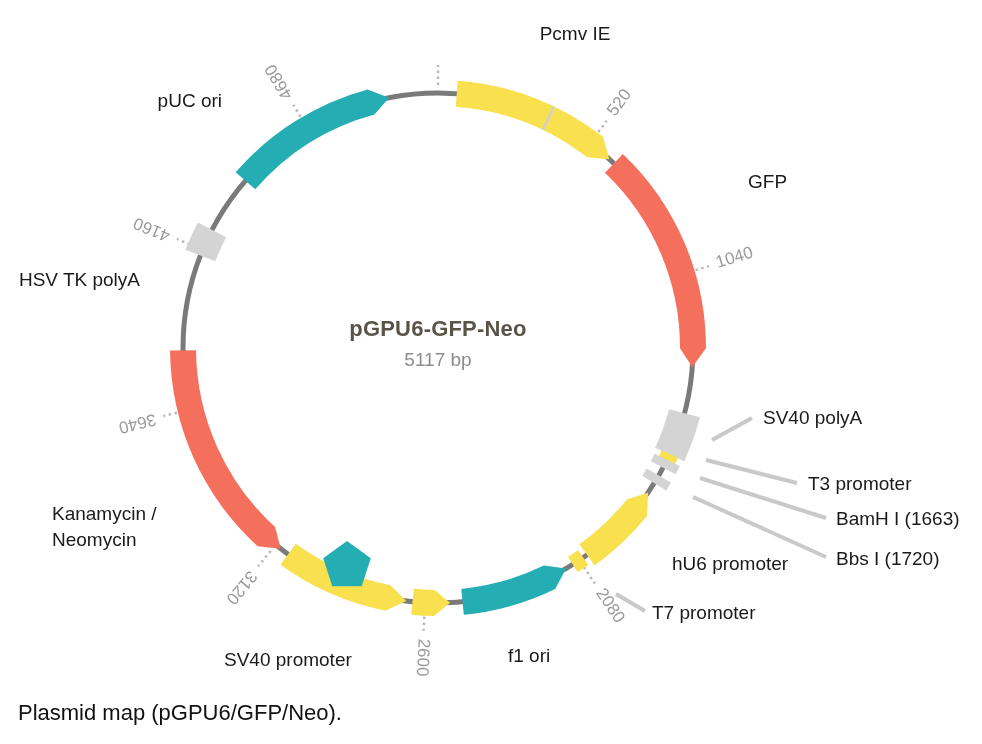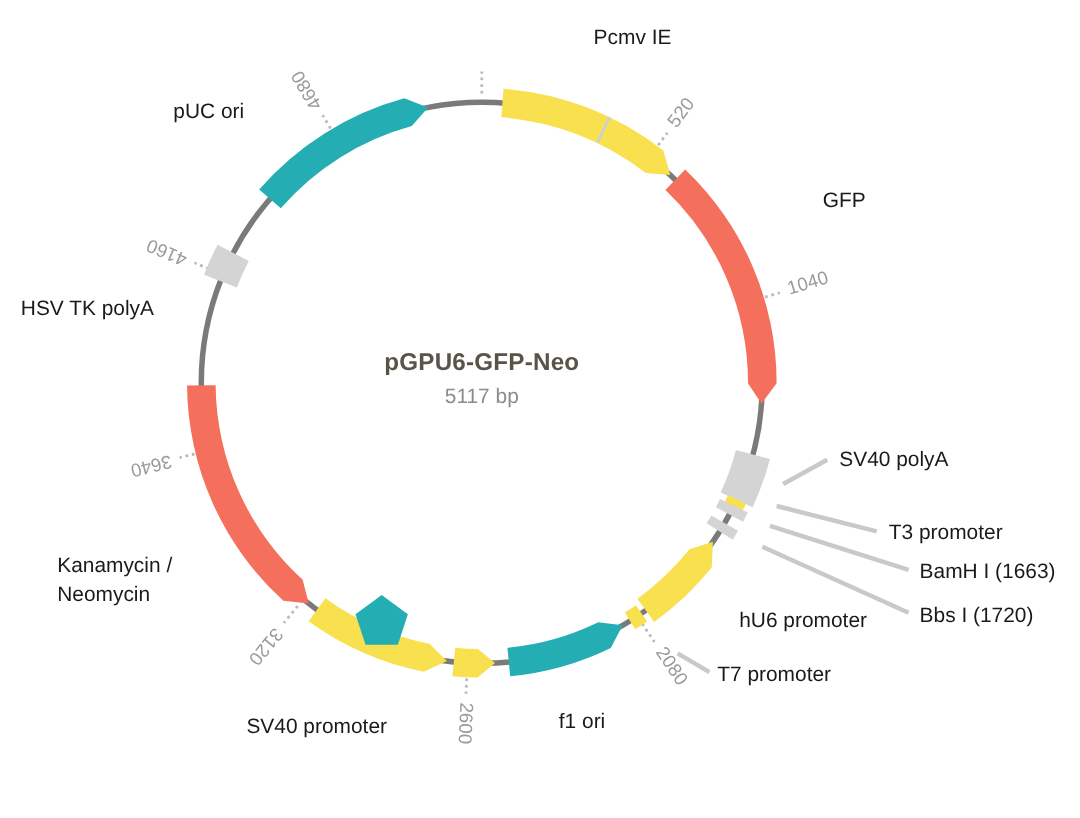--- a/index.html
+++ b/index.html
@@ -112,13 +112,14 @@
         <text x="224" y="666" class="feat-label" text-anchor="start"><tspan x="224" dy="0">SV40 promoter</tspan></text>
         <text x="52" y="520" class="feat-label" text-anchor="start"><tspan x="52" dy="0">Kanamycin /</tspan><tspan x="52" dy="26">Neomycin</tspan></text>
         <text x="140" y="286" class="feat-label" text-anchor="end"><tspan x="140" dy="0">HSV TK polyA</tspan></text>
         <text x="222" y="107" class="feat-label" text-anchor="end"><tspan x="222" dy="0">pUC ori</tspan></text>
       </g>
     <g id="center-layer">
       <text id="center-title" class="center-title" text-anchor="middle" x="438" y="336">pGPU6-GFP-Neo</text>
       <text id="center-sub" class="center-sub" text-anchor="middle" x="438" y="366">5117 bp</text>
     </g>
   </svg>
+  <div class="caption">Plasmid map (pGPU6/GFP/Neo).</div>
 </div>
 
 </body></html>

